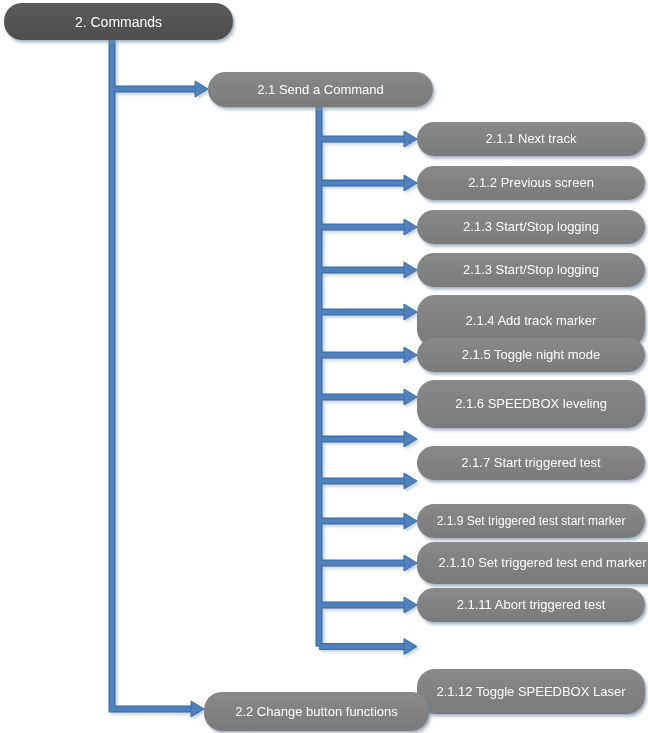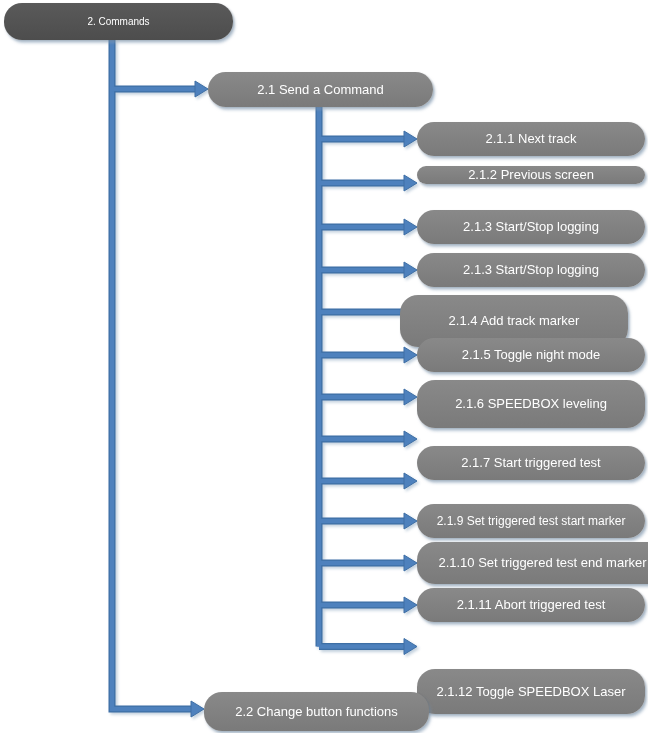--- a/index.html
+++ b/index.html
@@ -30,21 +30,21 @@
     padding:0 6px;
     border-radius:18px;
     background:linear-gradient(#898989,#7a7a7a);
     color:var(--label_text);
     font-size:13px;
     line-height:16px;
     box-shadow:2px 3px 3px rgba(130,155,180,.55), 1px 1px 2px rgba(0,0,0,.2);
   }
   .node.root{
     background:linear-gradient(#5a5a5a,#4d4d4d);
-    font-size:10px;
+    font-size:14px;
   }
   .node.tight{font-size:12px;}
 </style>
 </head>
 <body>
 
 <div id="stage">
   <svg id="connectors" width="648" height="733">
       <path d="M112 40 L112 709 L191 709" stroke="#3E6FA5" stroke-width="7" fill="none"></path>
       <path d="M112 89 L195 89" stroke="#3E6FA5" stroke-width="7" fill="none"></path>
@@ -93,24 +93,24 @@
       <polygon points="417,563 404,555 404,571" fill="#4E81BD" stroke="#3E6FA5" stroke-width="1"></polygon>
       <polygon points="417,605 404,597 404,613" fill="#4E81BD" stroke="#3E6FA5" stroke-width="1"></polygon>
       <polygon points="417,646.5 404,638.5 404,654.5" fill="#4E81BD" stroke="#3E6FA5" stroke-width="1"></polygon>
     </svg>
 
   <div class="node root" style="left:4px;top:3px;width:229px;height:37px;">2. Commands</div>
 
   <div class="node" style="left:208px;top:72px;width:225px;height:35px;">2.1 Send a Command</div>
 
   <div class="node" style="left:417px;top:122px;width:228px;height:34px;">2.1.1 Next track</div>
-  <div class="node" style="left:417px;top:166px;width:228px;height:18px;">2.1.2 Previous screen</div>
+  <div class="node" style="left:417px;top:166px;width:228px;height:34px;">2.1.2 Previous screen</div>
   <div class="node" style="left:417px;top:210px;width:228px;height:34px;">2.1.3 Start/Stop logging</div>
   <div class="node" style="left:417px;top:253px;width:228px;height:34px;">2.1.3 Start/Stop logging</div>
-  <div class="node" style="left:400px;top:295px;width:228px;height:52px;">2.1.4 Add track marker</div>
+  <div class="node" style="left:417px;top:295px;width:228px;height:52px;">2.1.4 Add track marker</div>
   <div class="node" style="left:417px;top:338px;width:228px;height:34px;">2.1.5 Toggle night mode</div>
   <div class="node" style="left:417px;top:380px;width:228px;height:48px;">2.1.6 SPEEDBOX leveling</div>
   <div class="node" style="left:417px;top:422px;width:228px;height:34px;margin-top:24px;">2.1.7 Start triggered test</div>
   <div class="node tight" style="left:417px;top:504px;width:228px;height:34px;">2.1.9 Set triggered test start marker</div>
   <div class="node" style="left:417px;top:542px;width:251px;height:42px;">2.1.10 Set triggered test end marker</div>
   <div class="node" style="left:417px;top:588px;width:228px;height:34px;">2.1.11 Abort triggered test</div>
   <div class="node" style="left:417px;top:629px;width:228px;height:45px;margin-top:40px;">2.1.12 Toggle SPEEDBOX Laser</div>
 
   <div class="node" style="left:204px;top:692px;width:225px;height:39px;">2.2 Change button functions</div>
 </div>

